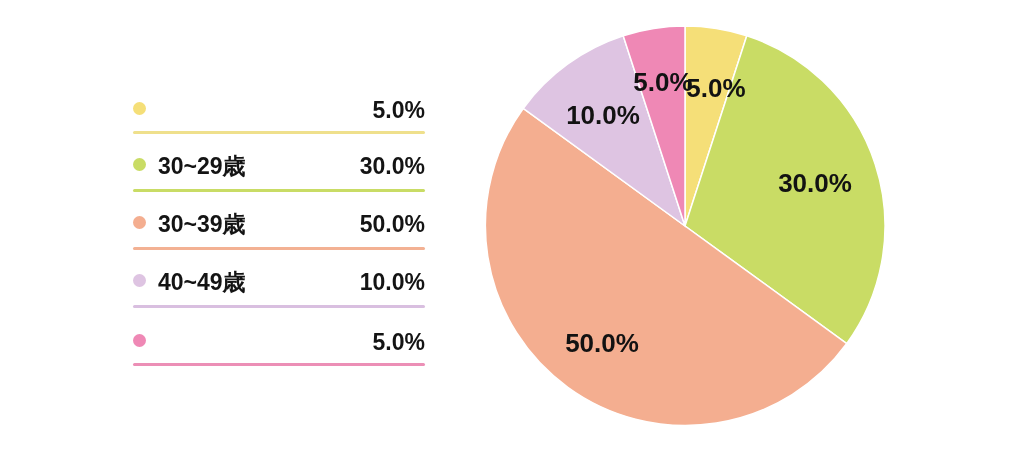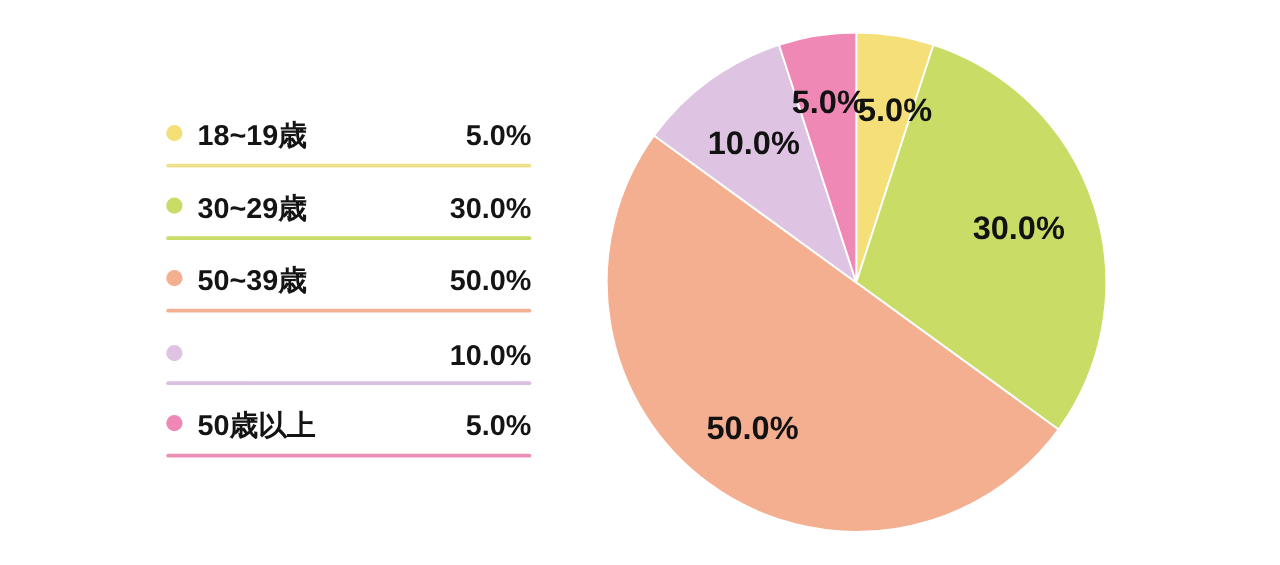--- a/index.html
+++ b/index.html
@@ -96,52 +96,51 @@
 </style>
 </head>
 <body>
 
 <div id="chart-root">
 
   <div id="legend">
       <div class="legend-row">
         <div class="legend-inner">
           <span class="legend-bullet" style="background: rgb(245, 223, 120);"></span>
-          <span class="legend-label">18~19歳</span>
           <span class="legend-value">5.0%</span>
         </div>
         <div class="legend-underline" style="background: rgb(239, 224, 140);"></div>
       </div>
       <div class="legend-row">
         <div class="legend-inner">
           <span class="legend-bullet" style="background: rgb(201, 220, 101);"></span>
           <span class="legend-label">30~29歳</span>
           <span class="legend-value">30.0%</span>
         </div>
         <div class="legend-underline" style="background: rgb(201, 220, 101);"></div>
       </div>
       <div class="legend-row">
         <div class="legend-inner">
           <span class="legend-bullet" style="background: rgb(244, 174, 144);"></span>
-          <span class="legend-label">50~39歳</span>
+          <span class="legend-label">30~39歳</span>
           <span class="legend-value">50.0%</span>
         </div>
         <div class="legend-underline" style="background: rgb(243, 177, 147);"></div>
       </div>
       <div class="legend-row">
         <div class="legend-inner">
           <span class="legend-bullet" style="background: rgb(222, 196, 226);"></span>
+          <span class="legend-label">40~49歳</span>
           <span class="legend-value">10.0%</span>
         </div>
         <div class="legend-underline" style="background: rgb(217, 191, 224);"></div>
       </div>
       <div class="legend-row">
         <div class="legend-inner">
           <span class="legend-bullet" style="background: rgb(239, 136, 181);"></span>
-          <span class="legend-label">50歳以上</span>
           <span class="legend-value">5.0%</span>
         </div>
         <div class="legend-underline" style="background: rgb(236, 143, 182);"></div>
       </div>
     </div>
 
   <div id="pie-wrap">
     <svg id="pie-svg" viewBox="0 0 402 402">
         <path d="M 201 201 L 201.00 1.00 A 200 200 0 0 1 262.80 10.79 Z" fill="#F5DF78" stroke="#FFFFFF" stroke-width="1.5"></path>
         <path d="M 201 201 L 262.80 10.79 A 200 200 0 0 1 362.80 318.56 Z" fill="#C9DC65" stroke="#FFFFFF" stroke-width="1.5"></path>

